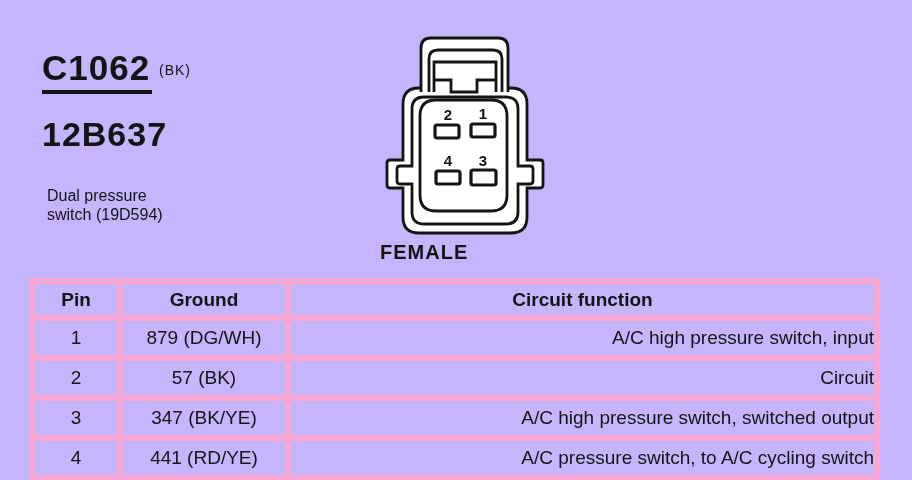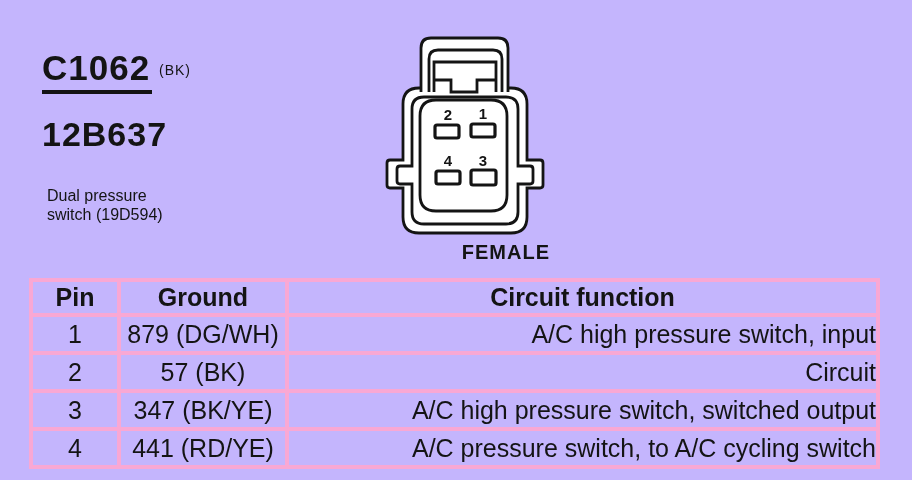--- a/index.html
+++ b/index.html
@@ -59,38 +59,38 @@
     font-size: 15px;
     font-weight: 700;
     fill: #141414;
     stroke: none;
     text-anchor: middle;
   }
   .gender-label {
     position: absolute;
     left: 380px; top: 241px;
     width: 170px;
-    text-align: right;
+    text-align: left;
     font-size: 20px;
     font-weight: 700;
     letter-spacing: 1px;
   }
   
   table.pinout {
     position: absolute;
     left: 29px; top: 278px;
     width: 851px;
     border-collapse: collapse;
     table-layout: fixed;
   }
   table.pinout col.c-pin     { width: 88px; }
   table.pinout col.c-circuit { width: 168px; }
   table.pinout th, table.pinout td {
-    border: 4px solid #f9a8d4;
-    font-size: 25px;
+    border: 6px solid #f9a8d4;
+    font-size: 19px;
     text-align: center;
     padding: 0;
   }
   table.pinout th { height: 31px; font-weight: 700; }
   table.pinout td { height: 34px; font-weight: 400; }
   table.pinout td.fn {
     text-align: right;
     padding-left: 14px;
   }
 </style>

